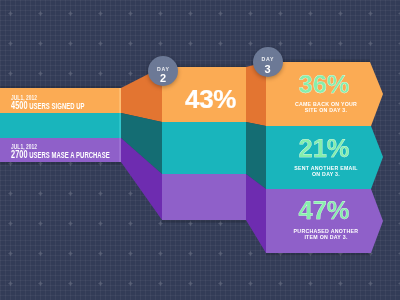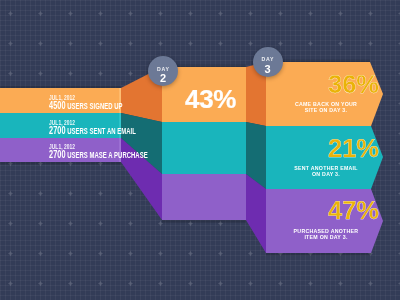--- a/index.html
+++ b/index.html
@@ -9,31 +9,31 @@
   #bg{position:absolute;left:0;top:0;width:400px;height:300px;
       background-color:#333c57;}
   #grid{position:absolute;left:0;top:0;width:400px;height:300px;
       background-image:
         linear-gradient(to right, rgba(255,255,255,0.045) 1px, transparent 1px),
         linear-gradient(to bottom, rgba(255,255,255,0.045) 1px, transparent 1px);
       background-size:5px 5px;
       background-position:0px 0px;}
   #plus{position:absolute;left:0;top:0;width:400px;height:300px;}
   svg{position:absolute;left:0;top:0;}
-  .lbl{position:absolute;color:#fff;white-space:nowrap;margin-left:38px;}
+  .lbl{position:absolute;color:#fff;white-space:nowrap;}
   .date{display:block;font-size:6.4px;font-weight:bold;letter-spacing:0.1px;
         color:rgba(255,255,255,0.9);line-height:6.4px;height:6.4px;
         transform:scaleX(0.76);transform-origin:0 0;}
   .big{display:block;font-size:8.4px;font-weight:bold;letter-spacing:0.04px;
        line-height:10.3px;height:10.3px;transform:scaleX(0.71);transform-origin:0 0;}
   .big .num{font-size:10.3px;letter-spacing:0.1px;}
   .pct{position:absolute;color:#fff;font-weight:bold;font-size:26px;
        letter-spacing:-0.3px;white-space:nowrap;-webkit-text-stroke:0.2px #fff;}
-  .rpct{position:absolute;color:#eab308;font-weight:bold;font-size:25.5px;
-        letter-spacing:0px;white-space:nowrap;text-align:right;
+  .rpct{position:absolute;color:#86efac;font-weight:bold;font-size:25.5px;
+        letter-spacing:0px;white-space:nowrap;text-align:center;
         -webkit-text-stroke:0.25px #fff;}
   .cap{position:absolute;color:#fff;font-weight:bold;font-size:6.1px;
        letter-spacing:0.3px;text-align:center;line-height:6.9px;white-space:nowrap;}
   .cap > div{transform:scaleX(0.86);}
   .mk{position:absolute;text-align:center;color:#fff;}
   .mk .d{font-size:5.2px;font-weight:bold;letter-spacing:0.75px;
          color:rgba(255,255,255,0.88);line-height:5.2px;
          padding-left:0.75px;}
   .mk .n{font-size:11px;font-weight:bold;line-height:11px;margin-top:1.6px;}
 </style>
@@ -76,24 +76,20 @@
     <polygon points="162,174 246,174 246,220 162,220" fill="#8f60c9"></polygon>
     <polygon points="246,174 266,189 266,253 246,220" fill="#6e2cb0"></polygon>
     <polygon points="266,189 371,189 383,221 371,253 266,253" fill="#8f60c9"></polygon>
   </svg>
 
   <div class="lbl" style="left:11px;top:95px">
     <span class="date">JUL1, 2012</span>
     <span class="big"><span class="num">4500</span> <span>USERS SIGNED UP</span></span>
   </div>
 
-  <div class="lbl" style="left:11px;top:120px">
-    <span class="date">JUL1, 2012</span>
-    <span class="big"><span class="num">2700</span> <span>USERS SENT AN EMAIL</span></span>
-  </div>
 
   <div class="lbl" style="left:11px;top:144px">
     <span class="date">JUL1, 2012</span>
     <span class="big"><span class="num">2700</span> <span>USERS MASE A PURCHASE</span></span>
   </div>
 
   <div class="pct" style="left:185px;top:84px">43%</div>
 
   <div class="rpct" style="left:269px;top:69.5px;width:110px">36%</div>
   <div class="cap" style="left:271px;top:100.5px;width:110px">

